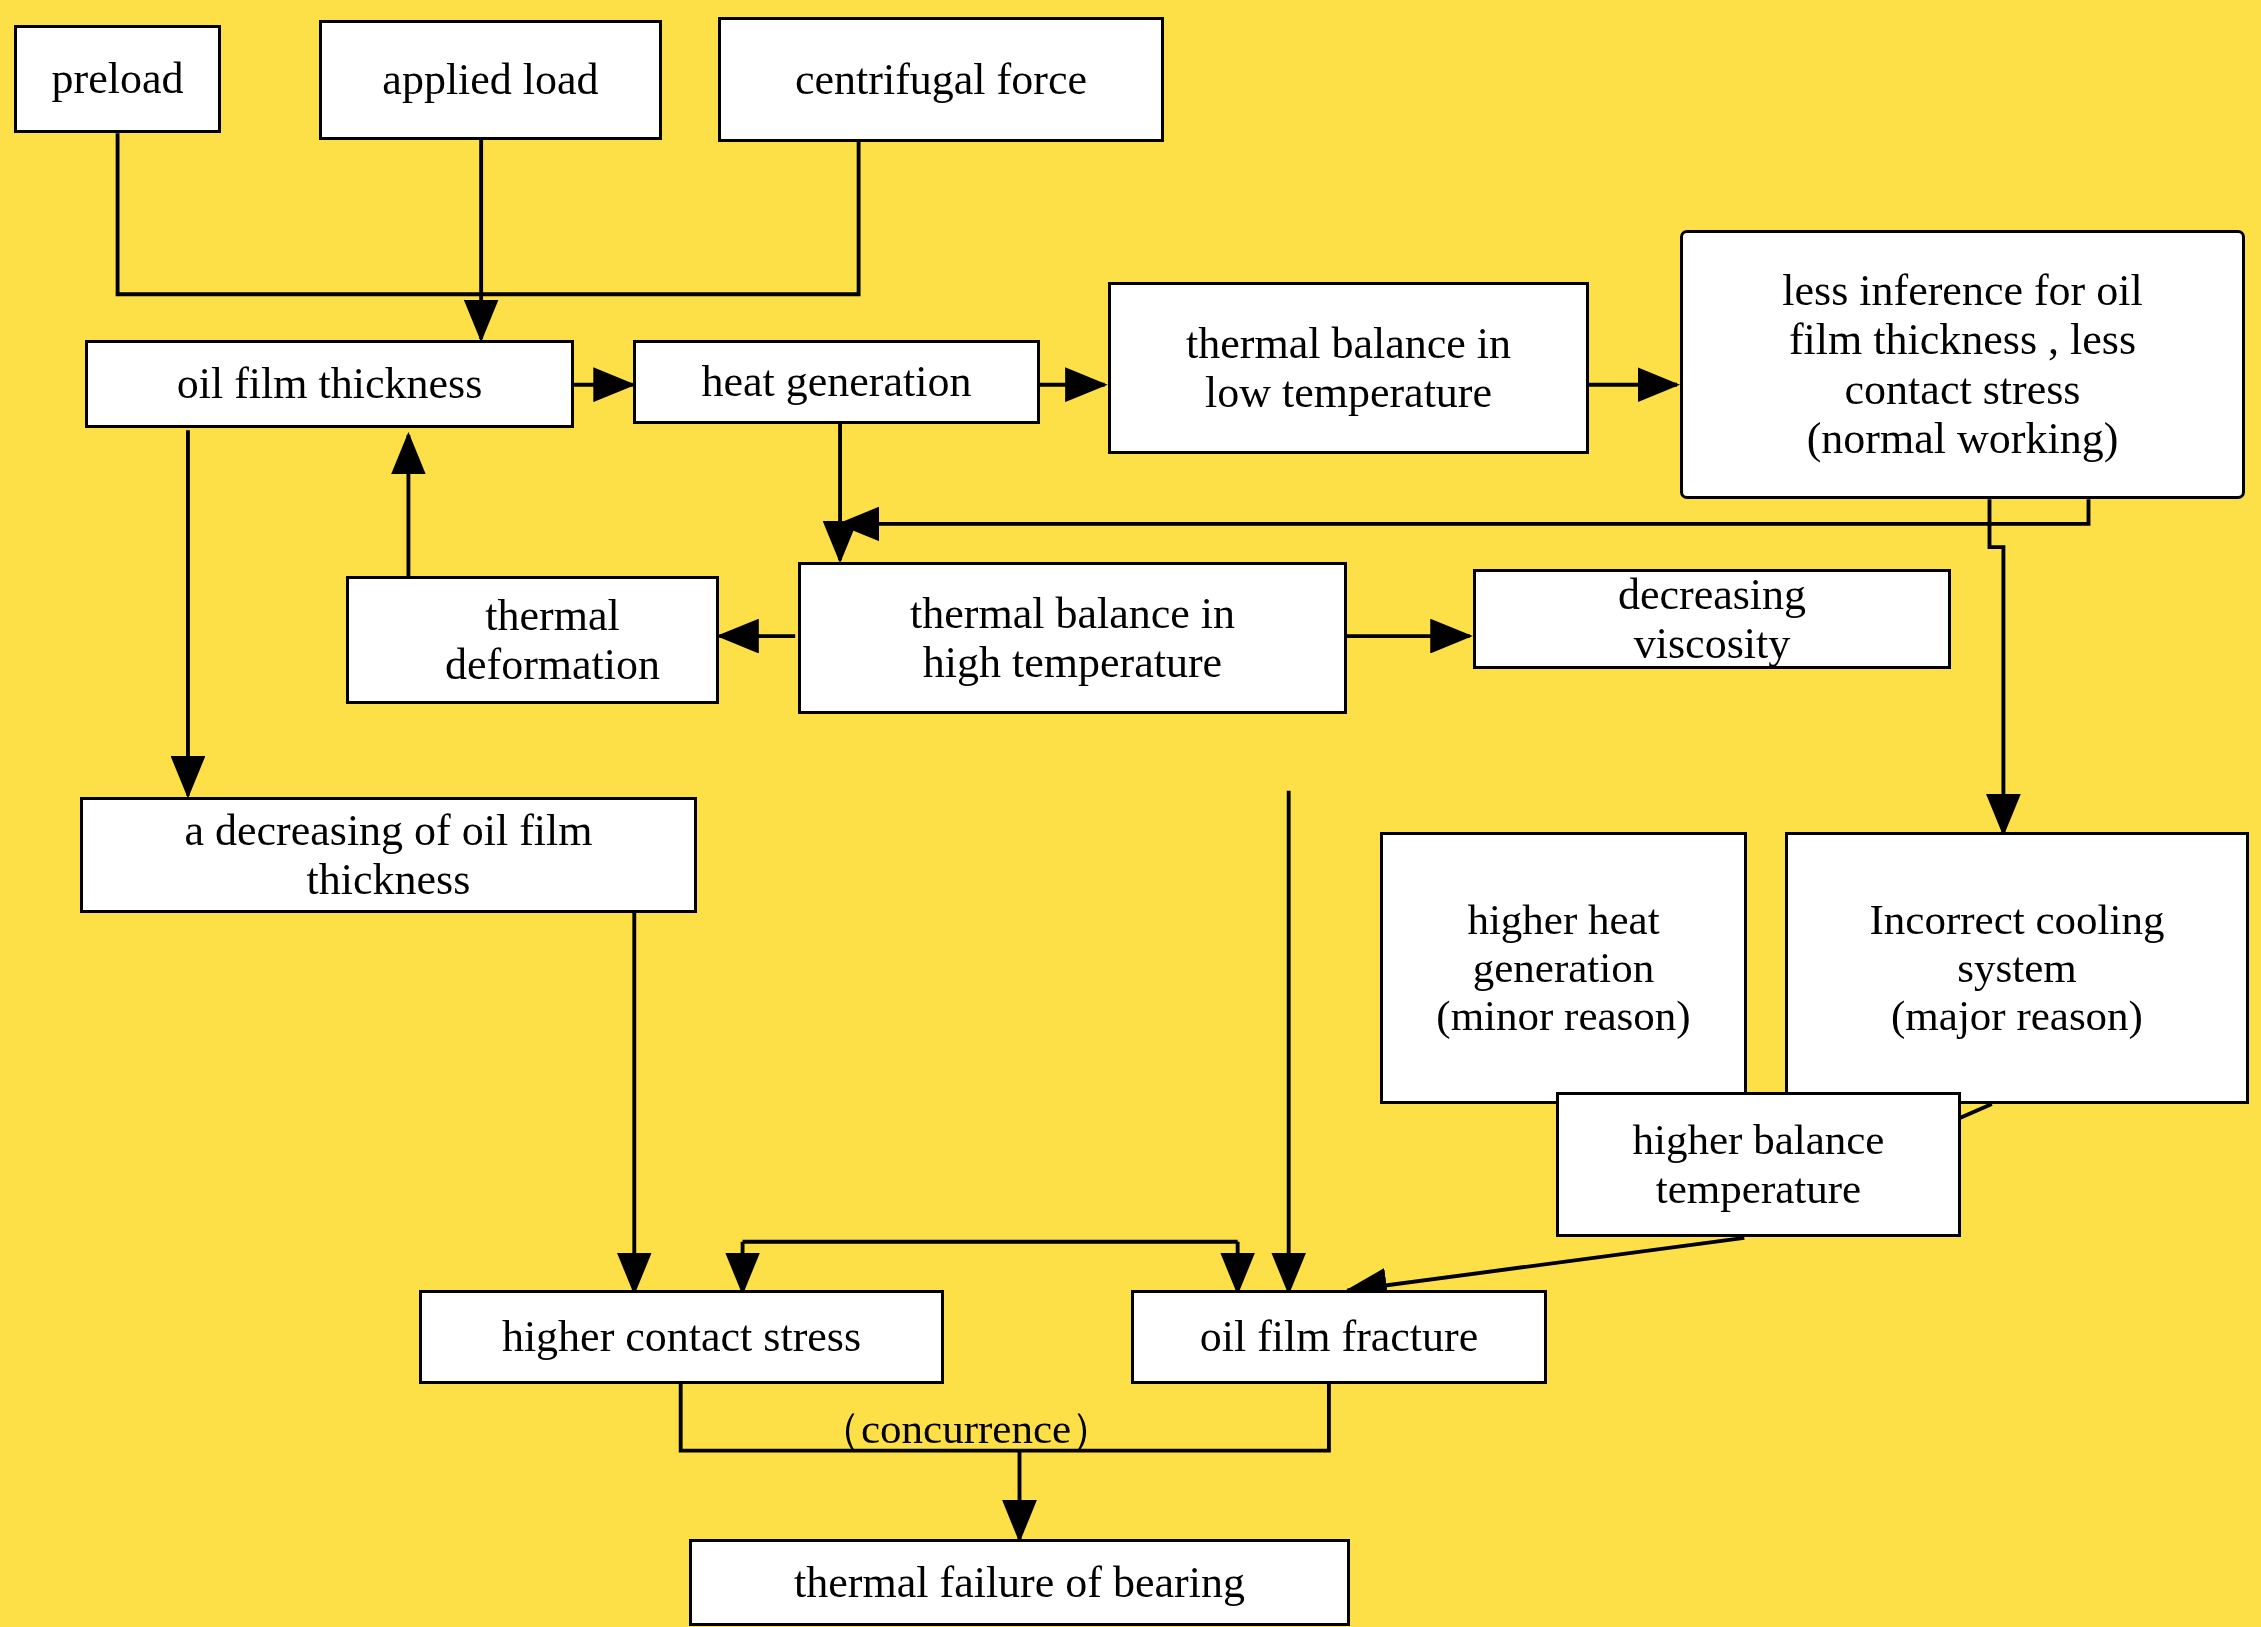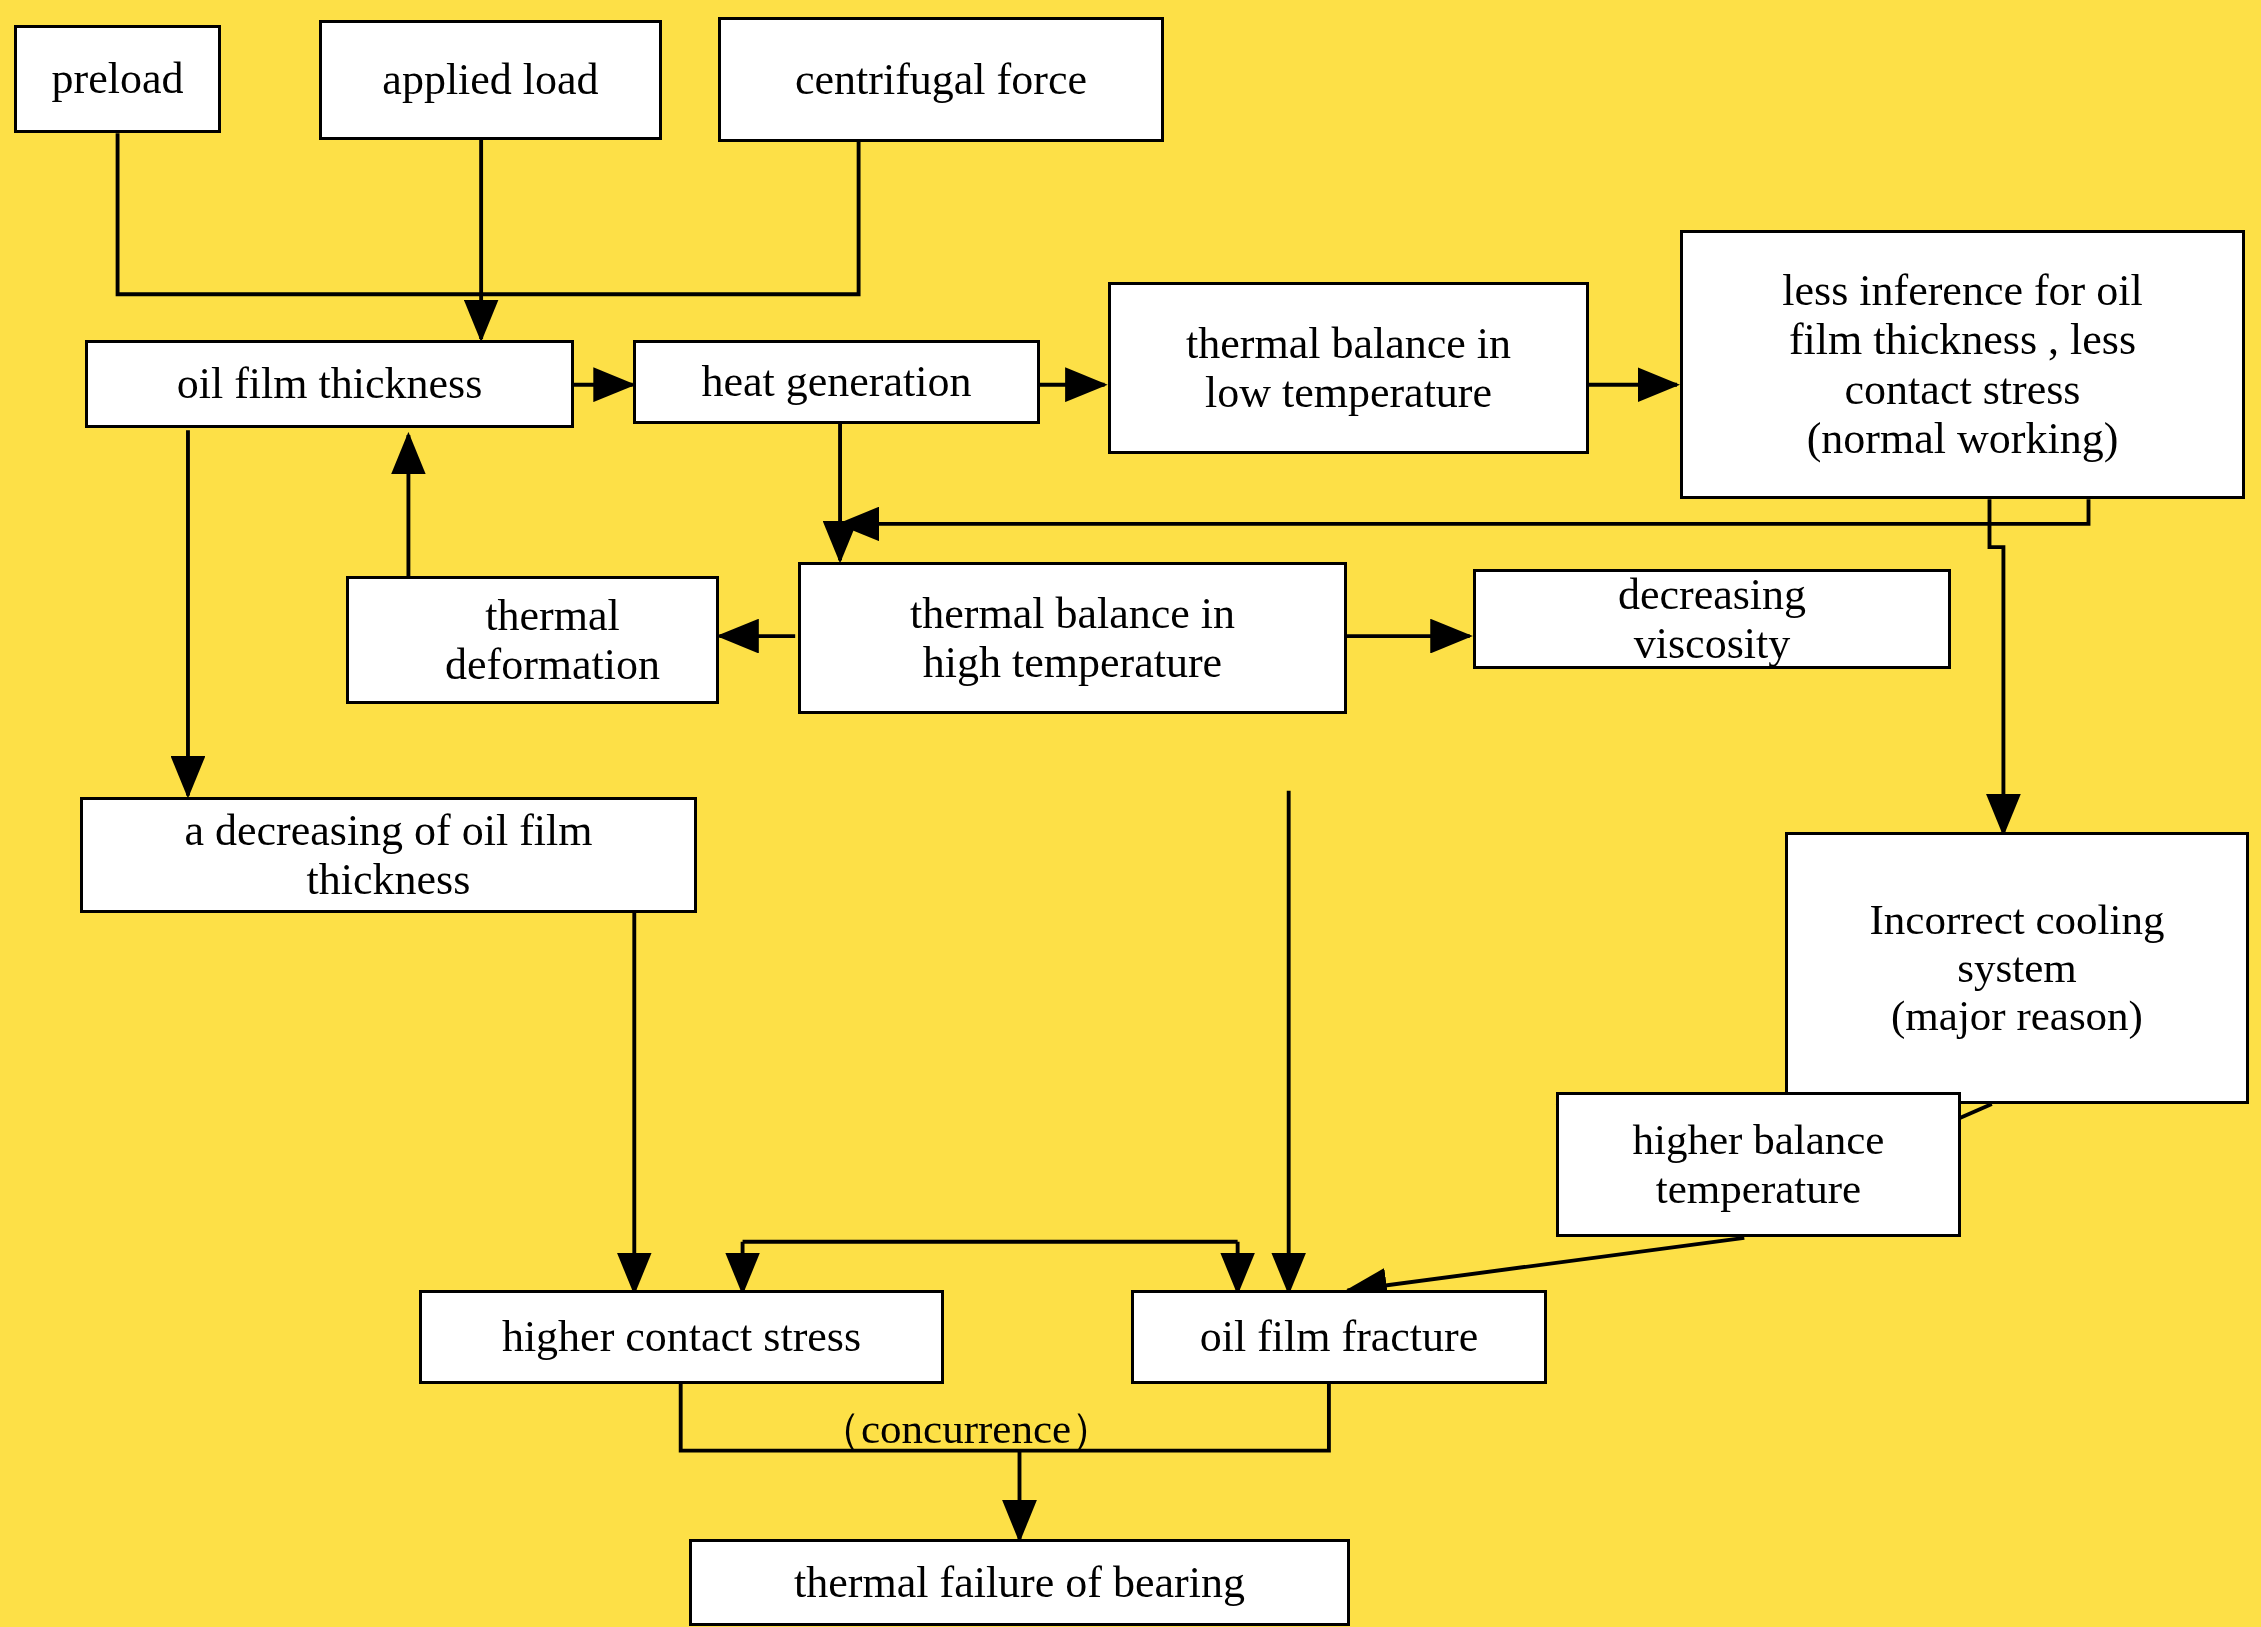--- a/index.html
+++ b/index.html
@@ -94,21 +94,21 @@
 
   <div class="node f1" style="left:85px;top:340px;width:489px;height:88px;">
     <span>oil film thickness</span>
   </div>
 
   <div class="node f1" style="left:1108px;top:282px;width:481px;height:172px;">
     <span style="white-space:pre-line;">thermal balance in
 low temperature</span>
   </div>
 
-  <div class="node f1" style="left:1680px;top:230px;width:565px;height:269px;">
+  <div class="node f1" style="left:1680px;top:230px;width:565px;height:269px;border-radius:7px;">
     <span style="white-space:pre-line;">less inference for oil
 film thickness , less
 contact stress
 (normal working)</span>
   </div>
 
   <div class="node f1" style="left:346px;top:576px;width:373px;height:128px;padding-left:40px;">
     <span style="white-space:pre-line;">thermal
 deformation</span>
   </div>
@@ -121,20 +121,25 @@
   <div class="node f1" style="left:1473px;top:569px;width:478px;height:100px;">
     <span style="white-space:pre-line;">decreasing
 viscosity</span>
   </div>
 
   <div class="node f1" style="left:80px;top:797px;width:617px;height:116px;">
     <span style="white-space:pre-line;">a decreasing of oil film
 thickness</span>
   </div>
 
+  <div class="node f2" style="left:1380px;top:832px;width:367px;height:272px;">
+    <span style="white-space:pre-line;">higher heat
+generation
+(minor reason)</span>
+  </div>
 
   <div class="node f2" style="left:1785px;top:832px;width:464px;height:272px;">
     <span style="white-space:pre-line;">Incorrect cooling
 system
 (major reason)</span>
   </div>
 
   <div class="node f2" style="left:1556px;top:1092px;width:405px;height:145px;">
     <span style="white-space:pre-line;">higher balance
 temperature</span>

